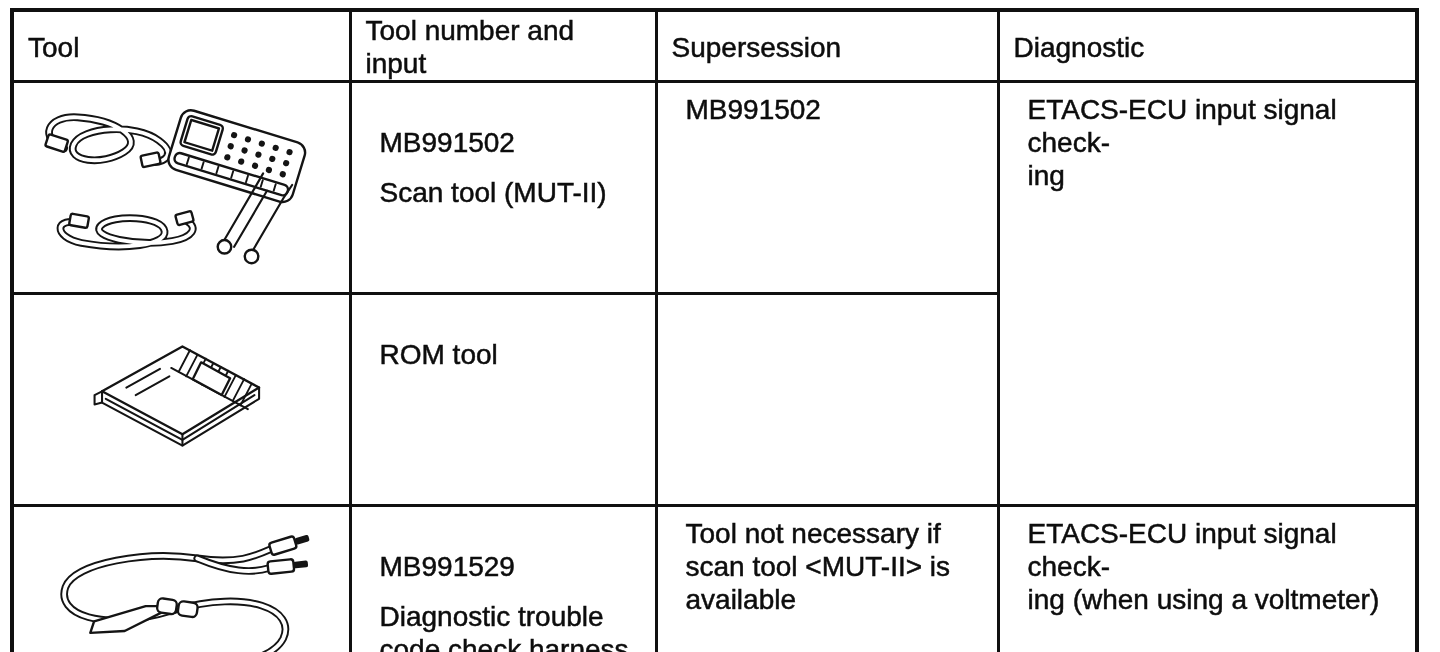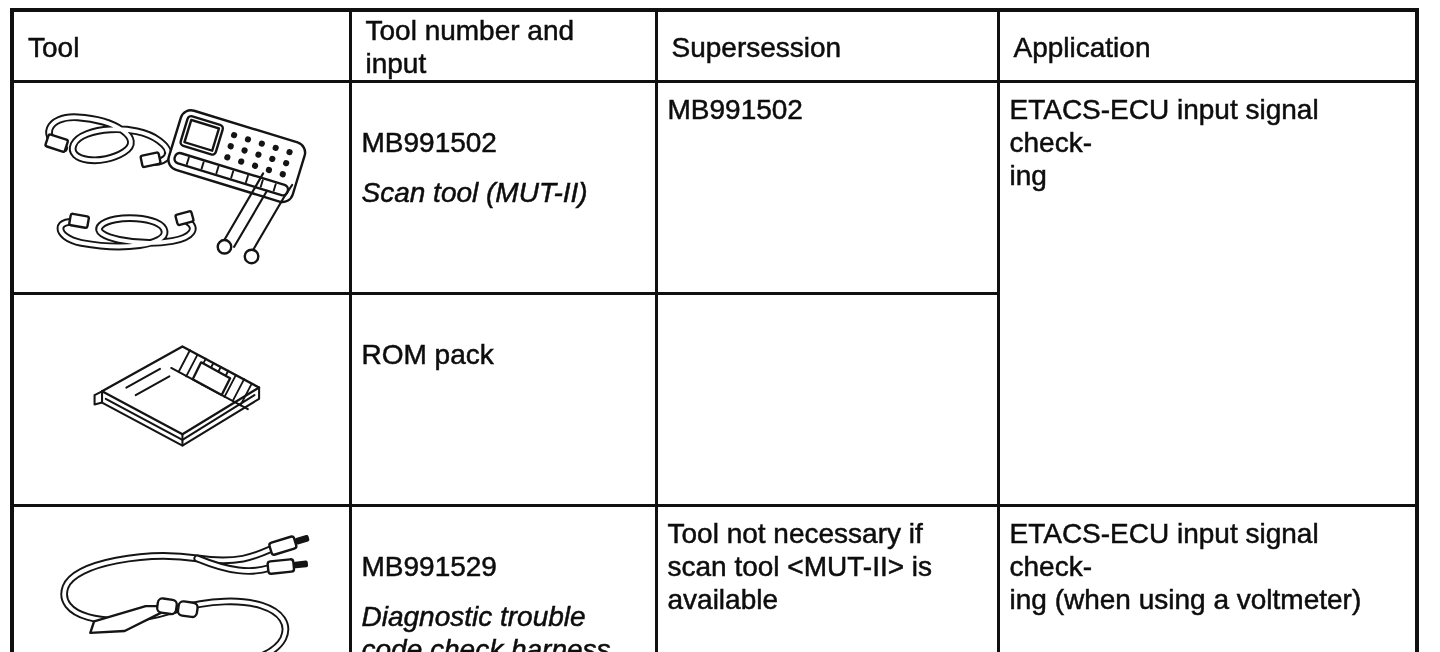--- a/index.html
+++ b/index.html
@@ -19,28 +19,28 @@
   th,td{
     border:3px solid #101010;
     font-size:28px;line-height:33px;font-weight:400;
   }
   th{
     text-align:left;vertical-align:middle;
     height:44px;padding:2px 12px 0 14px;
   }
   td.txt{
     vertical-align:top;text-align:left;
-    padding:10px 12px 10px 10px;
+    padding:10px 12px 10px 28px;
     white-space:pre-line;
   }
   tr.row-1 td,tr.row-2 td{height:189px;}
   tr.row-3 td{height:191px;}
   td.img{vertical-align:middle;text-align:center;padding:0;}
   .num:empty{display:none;}
-  .num + .name{margin-top:17px;font-style:italic;}
+  .num + .name{margin-top:17px;}
   .num:empty + .name{margin-top:0;}
   
   .ln{fill:#ffffff;stroke:#141414;stroke-width:2.5;stroke-linejoin:round;}
   .lnf{fill:none;stroke:#141414;stroke-width:2.2;stroke-linejoin:round;stroke-linecap:round;}
   .rib{fill:none;stroke:#141414;stroke-width:2;stroke-linecap:round;}
   .cab{fill:none;stroke:#141414;stroke-width:8;stroke-linecap:round;}
   .cabw{fill:none;stroke:#ffffff;stroke-width:4;stroke-linecap:round;}
   .key{fill:#141414;stroke:none;}
   .solid{fill:#141414;stroke:none;}
 </style>
@@ -52,21 +52,21 @@
     <col style="width:338px">
     <col style="width:306px">
     <col style="width:342px">
     <col style="width:419px">
   </colgroup>
   <thead>
     <tr>
       <th>Tool</th>
       <th>Tool number and input</th>
       <th>Supersession</th>
-      <th>Application</th>
+      <th>Diagnostic</th>
     </tr>
   </thead>
   <tbody>
     <tr class="row-1">
       <td class="img">
         <svg width="300" height="172" viewBox="0 0 310 178" aria-hidden="true">
           <defs>
             <path id="c1" d="M34,52 C8,42 16,18 48,20 C86,22 118,42 96,56 C74,70 36,66 44,48 C52,30 108,26 132,44 C150,57 140,68 122,66"></path>
             <path id="c2" d="M52,130 C24,122 22,144 52,150 C96,158 140,152 138,138 C136,122 84,120 72,132 C60,144 110,154 146,148 C168,144 172,134 162,128"></path>
           </defs>
@@ -124,21 +124,21 @@
           <path class="lnf" d="M116,116 L116,128"></path>
           <path class="lnf" d="M34,78 L116,122 L193,74"></path>
           <path class="lnf" d="M30,70 L22,74 L22,84 L30,82"></path>
           <path class="lnf" d="M56,66 L92,46 M66,74 L102,54"></path>
           <path class="lnf" d="M104,45 L186,89"></path>
           <path class="rib" d="M124,26 L112,49 M132,31 L120,54 M141,35 L129,58 M149,40 L137,63 M157,44 L145,67 M165,48 L153,71 M173,53 L161,76 M182,57 L170,80 M190,62 L178,85"></path>
           <path class="ln" d="M136,39 L167,56 L158,74 L127,57 Z"></path>
         </svg>
       </td>
       <td class="txt">
-        <div class="name">ROM pack</div>
+        <div class="name">ROM tool</div>
       </td>
       <td class="txt"></td>
     </tr>
     <tr class="row-3">
       <td class="img">
         <svg width="296" height="182" viewBox="0 0 310 190" aria-hidden="true">
           <defs>
             <path id="h3" d="M148,96 C226,74 276,96 262,126 C246,158 150,166 106,150 C82,141 66,150 52,160"></path>
             <path id="h4" d="M118,152 C100,160 86,168 74,174"></path>
             <path id="h1" d="M148,96 C70,120 24,100 34,72 C44,46 120,34 172,42 C214,48 232,40 250,32"></path>

